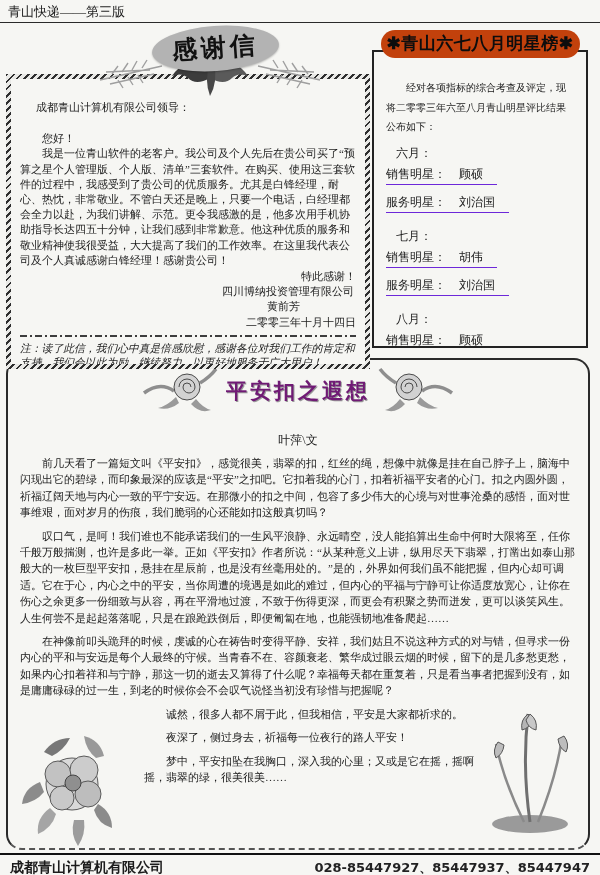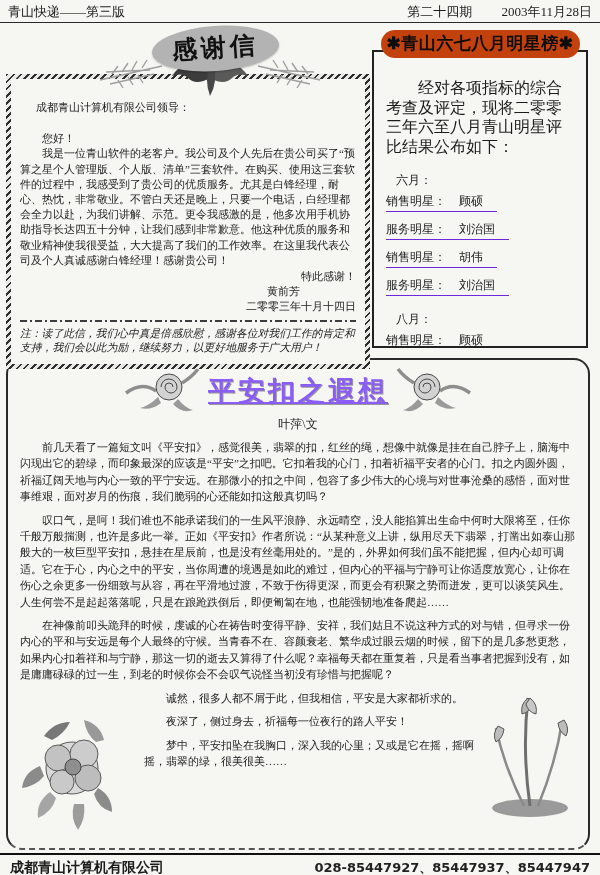--- a/index.html
+++ b/index.html
@@ -34,53 +34,49 @@
   .dashdot{height:2px;margin:5px 0 4px 0;
     background:repeating-linear-gradient(90deg,#3d3d3d 0 7px,transparent 7px 10px,#3d3d3d 10px 12px,transparent 12px 15px);}
   .note{margin:0;font-style:italic;font-size:10.8px;line-height:14.6px;}
   
   .star-box{position:absolute;left:372px;top:50px;width:216px;height:298px;
     border:2px solid #222;background:#f6f6f3;box-sizing:border-box;
     padding:26px 12px 6px 12px;overflow:hidden;z-index:1;}
   .star-title{position:absolute;left:366px;top:30px;width:228px;text-align:center;z-index:3;}
   .star-title .capsule{display:inline-block;background:#c2410c;border-radius:16px;
     padding:2px 6px 3px 6px;font-size:17px;font-weight:900;letter-spacing:.5px;color:#0d0d0d;}
-  .star-intro{font-size:16px;line-height:19.5px;text-indent:2em;margin:0 0 16px 0;}
+  .star-intro{font-size:10px;line-height:19.5px;text-indent:2em;margin:0 0 8px 0;}
   .month-label{font-size:12px;margin:8px 0 2px 10px;}
   .star-line{font-size:12px;line-height:15px;margin:0 0 7px 0;
     display:inline-block;border-bottom:1px solid #6d28d9;padding:0 14px 2px 0;}
   .star-line .nm{margin-left:13px;}
   
   .essay-box{position:absolute;left:6px;top:358px;width:584px;height:492px;
     border:2px solid #2a2a2a;border-bottom:2px dashed #555;border-radius:16px;
     box-sizing:border-box;padding:6px 12px 4px 12px;overflow:hidden;background:#f6f6f3;}
   .essay-title-row{display:flex;justify-content:center;align-items:center;gap:6px;height:50px;}
-  .essay-title{font-size:27px;font-weight:900;letter-spacing:3px;color:#8b5cf6;
-    text-shadow:1px 1px 0 #999;text-decoration:underline;}
-  .byline{text-align:center;font-size:12px;margin:0 0 6px 0;}
+  .essay-title{font-size:21px;font-weight:900;letter-spacing:3px;color:#701a75;
+    text-shadow:1px 1px 0 #999;}
+  .byline{text-align:center;font-size:12px;margin:16px 0 6px 0;}
   .essay-body p{font-size:11px;line-height:16.4px;text-indent:2em;margin:0 0 7px 0;}
   .flower-left{float:left;width:118px;height:138px;margin:6px 6px 0 0;}
   .flower-right{float:right;width:92px;height:128px;margin:0 0 0 4px;}
   
   .ftr{position:absolute;left:0;right:0;top:853px;height:22px;
     border-top:2px solid #111;display:flex;justify-content:space-between;
     align-items:center;padding:2px 10px 0 10px;}
   .ftr-company{font-weight:bold;font-size:14px;}
   .ftr-phones{font-family:"DejaVu Sans","Liberation Sans",sans-serif;
     font-weight:bold;font-size:13px;color:#222;}
 </style>
 </head>
 <body>
 
 <div class="hdr">
   <span>青山快递——第三版</span>
-  <span class="hdr-right">
-    <span>第二十四期</span>
-    <span>2003年11月28日</span>
-  </span>
 </div>
 
 <div class="thanks-title">感谢信</div>
 
 <svg class="holly" width="236" height="56" viewBox="0 0 236 56">
   <g stroke="#9f9f9f" stroke-width="1.4" fill="none">
     <path d="M8 36 L70 22 M18 40 L62 30 M14 28 L58 26"></path>
     <path d="M20 30 l6 -8 M30 28 l6 -9 M40 26 l5 -9 M50 24 l5 -8 M26 36 l5 8 M36 33 l5 8 M46 31 l5 8"></path>
     <path d="M228 36 L166 22 M218 40 L174 30 M222 28 L178 26"></path>
     <path d="M216 30 l-6 -8 M206 28 l-6 -9 M196 26 l-5 -9 M186 24 l-5 -8 M210 36 l-5 8 M200 33 l-5 8 M190 31 l-5 8"></path>
@@ -91,40 +87,42 @@
   <circle cx="112" cy="16" r="4.5" fill="#777" stroke="#222"></circle>
   <circle cx="122" cy="15" r="4.5" fill="#8a8a8a" stroke="#222"></circle>
   <circle cx="117" cy="22" r="4.5" fill="#666" stroke="#222"></circle>
 </svg>
 
 <div class="thanks-box">
   <p class="noindent">成都青山计算机有限公司领导：</p>
   <p class="indent">您好！</p>
   <p class="indent">我是一位青山软件的老客户。我公司及个人先后在贵公司买了“预算之星个人管理版、个人版、清单”三套软件。在购买、使用这三套软件的过程中，我感受到了贵公司的优质服务。尤其是白锋经理，耐心、热忱，非常敬业。不管白天还是晚上，只要一个电话，白经理都会全力以赴，为我们讲解、示范。更令我感激的是，他多次用手机协助指导长达四五十分钟，让我们感到非常歉意。他这种优质的服务和敬业精神使我很受益，大大提高了我们的工作效率。在这里我代表公司及个人真诚感谢白锋经理！感谢贵公司！</p>
   <p class="letter-closing">特此感谢！</p>
+  <p class="sig sig-org">四川博纳投资管理有限公司</p>
   <p class="sig sig-name">黄前芳</p>
   <p class="sig sig-date">二零零三年十月十四日</p>
   <div class="dashdot"></div>
   <p class="note">注：读了此信，我们心中真是倍感欣慰，感谢各位对我们工作的肯定和支持，我们会以此为励，继续努力，以更好地服务于广大用户！</p>
 </div>
 
 <div class="star-title">
   <span class="capsule"><span>✱</span><span>青山六七八月明星榜</span><span>✱</span></span>
 </div>
 
 <div class="star-box">
   <p class="star-intro">经对各项指标的综合考查及评定，现将二零零三年六至八月青山明星评比结果公布如下：</p>
 
   <div>
     <div class="month-label">六月：</div>
     <div><span class="star-line"><span>销售明星：</span><span class="nm">顾硕</span></span></div>
     <div><span class="star-line"><span>服务明星：</span><span class="nm">刘治国</span></span></div>
   </div>
 
   <div>
+    <div class="month-label">七月：</div>
     <div><span class="star-line"><span>销售明星：</span><span class="nm">胡伟</span></span></div>
     <div><span class="star-line"><span>服务明星：</span><span class="nm">刘治国</span></span></div>
   </div>
 
   <div>
     <div class="month-label">八月：</div>
     <div><span class="star-line"><span>销售明星：</span><span class="nm">顾硕</span></span></div>
 
   </div>
 

